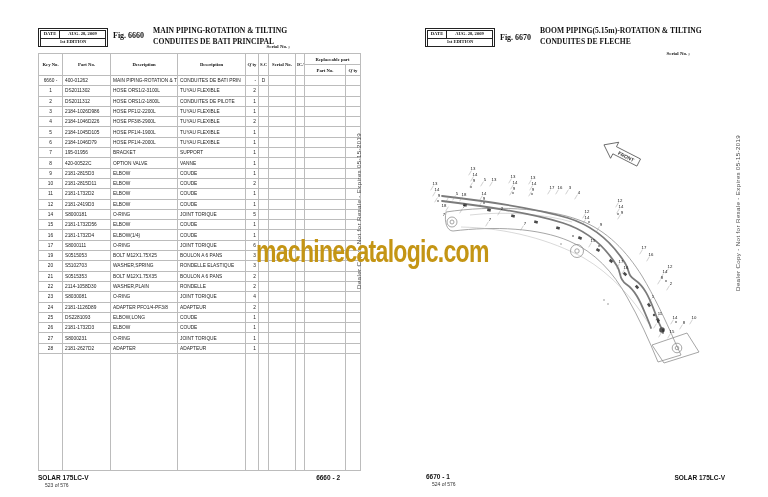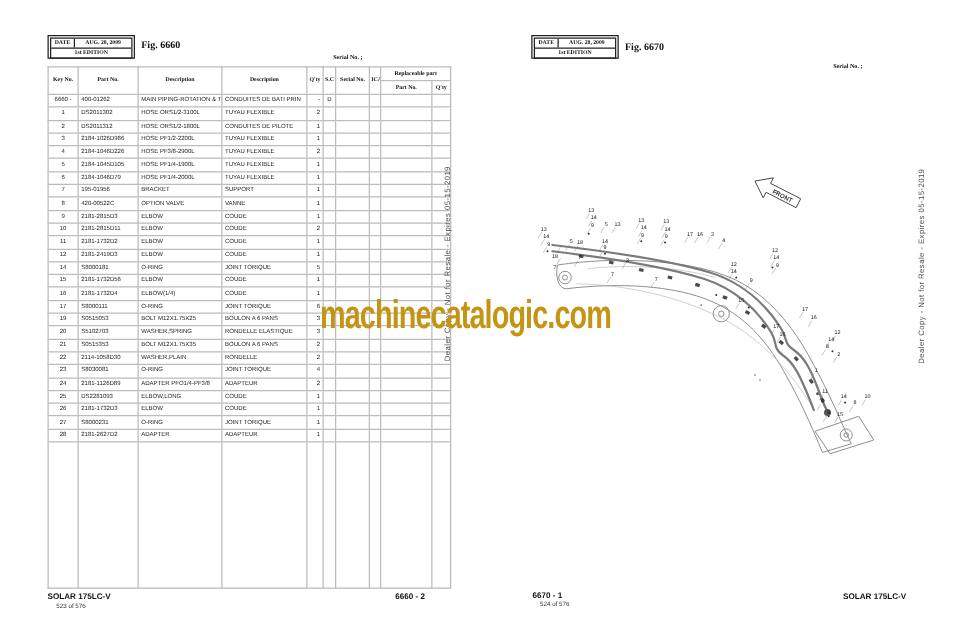--- a/index.html
+++ b/index.html
@@ -61,20 +61,24 @@
   <div class="datebox" style="left:38px;top:28px;">
     <div class="db-in">
       <div class="db-r1">
         <span class="db-l">DATE</span>
         <span class="db-v">AUG. 28, 2009</span>
       </div>
       <div class="db-r2">1st EDITION</div>
     </div>
   </div>
   <div class="figlbl" style="left:113px;top:31px;">Fig. 6660</div>
+  <div class="ptitle" style="left:153px;top:26px;">
+    <div>MAIN PIPING-ROTATION &amp; TILTING</div>
+    <div>CONDUITES DE BATI PRINCIPAL</div>
+  </div>
   <div class="serial" style="left:190px;top:44px;width:100px;">Serial No. ;</div>
 
   <table id="parts-table">
     <colgroup>
       <col style="width:24px">
         <col style="width:48px">
         <col style="width:67px">
         <col style="width:68px">
       <col style="width:13px">
         <col style="width:10px">
@@ -450,20 +454,22 @@
     <div class="db-in">
       <div class="db-r1">
         <span class="db-l">DATE</span>
         <span class="db-v">AUG. 28, 2009</span>
       </div>
       <div class="db-r2">1st EDITION</div>
     </div>
   </div>
   <div class="figlbl" style="left:500px;top:33px;">Fig. 6670</div>
   <div class="ptitle" style="left:540px;top:26px;">
+    <div>BOOM PIPING(5.15m)-ROTATION &amp; TILTING</div>
+    <div>CONDUITES DE FLECHE</div>
   </div>
   <div class="serial" style="left:590px;top:51px;width:100px;">Serial No. ;</div>
 
   <svg id="diagram" width="300" height="242" viewBox="420 128 300 242" xmlns="http://www.w3.org/2000/svg">
 
     <path class="outline" d="M 446,212 C 492,205 547,208 579,220 C 607,230 627,252 642,276 C 654,296 665,319 675,342 L 681,355 L 658,362 C 649,340 639,318 627,297 C 613,272 595,252 569,241 C 539,228 494,226 453,231 C 447,231 444,222 446,212 Z"></path>
     <path class="faint" d="M 461,227 C 508,228 551,240 584,258 C 611,274 632,297 649,324"></path>
     <path class="faint" d="M 470,215 C 505,211 545,214 572,222"></path>
     <circle class="outline" cx="452" cy="222" r="5"></circle>
     <circle class="outline" cx="452" cy="222" r="2"></circle>

